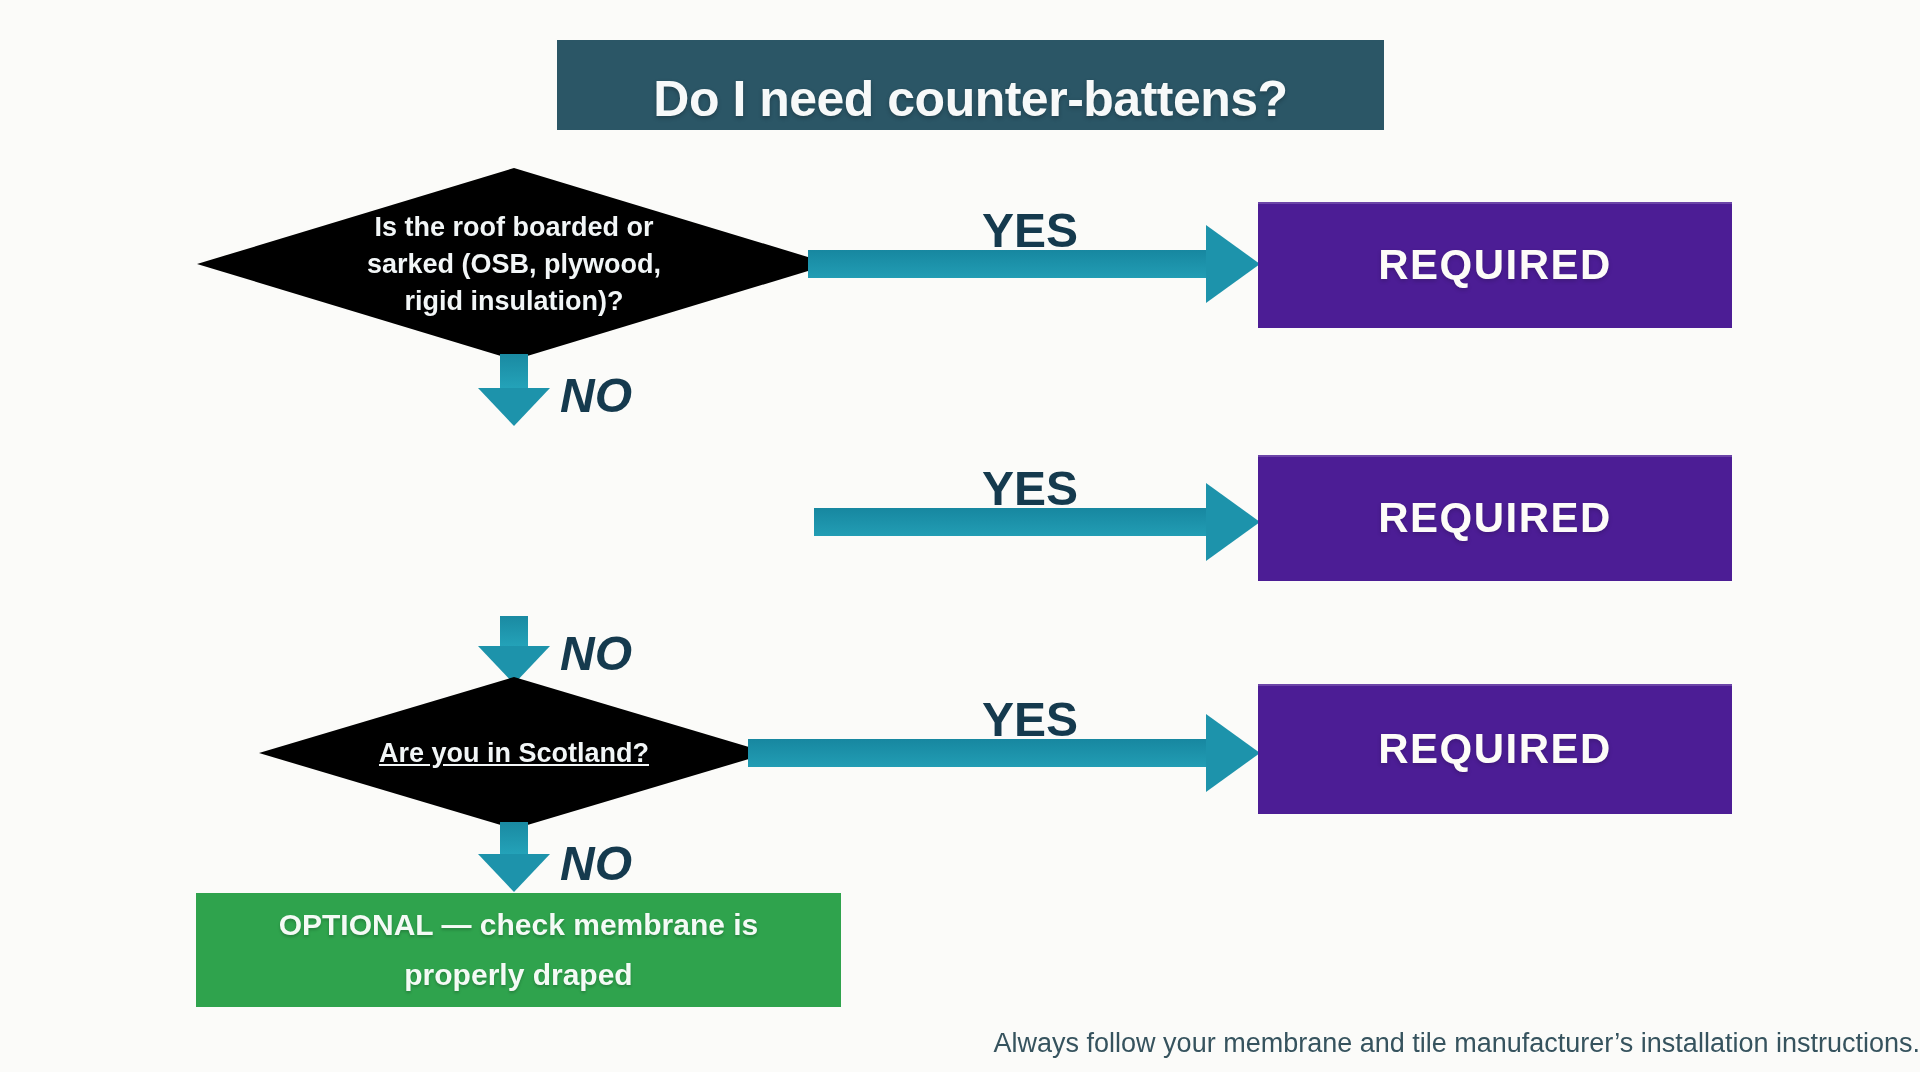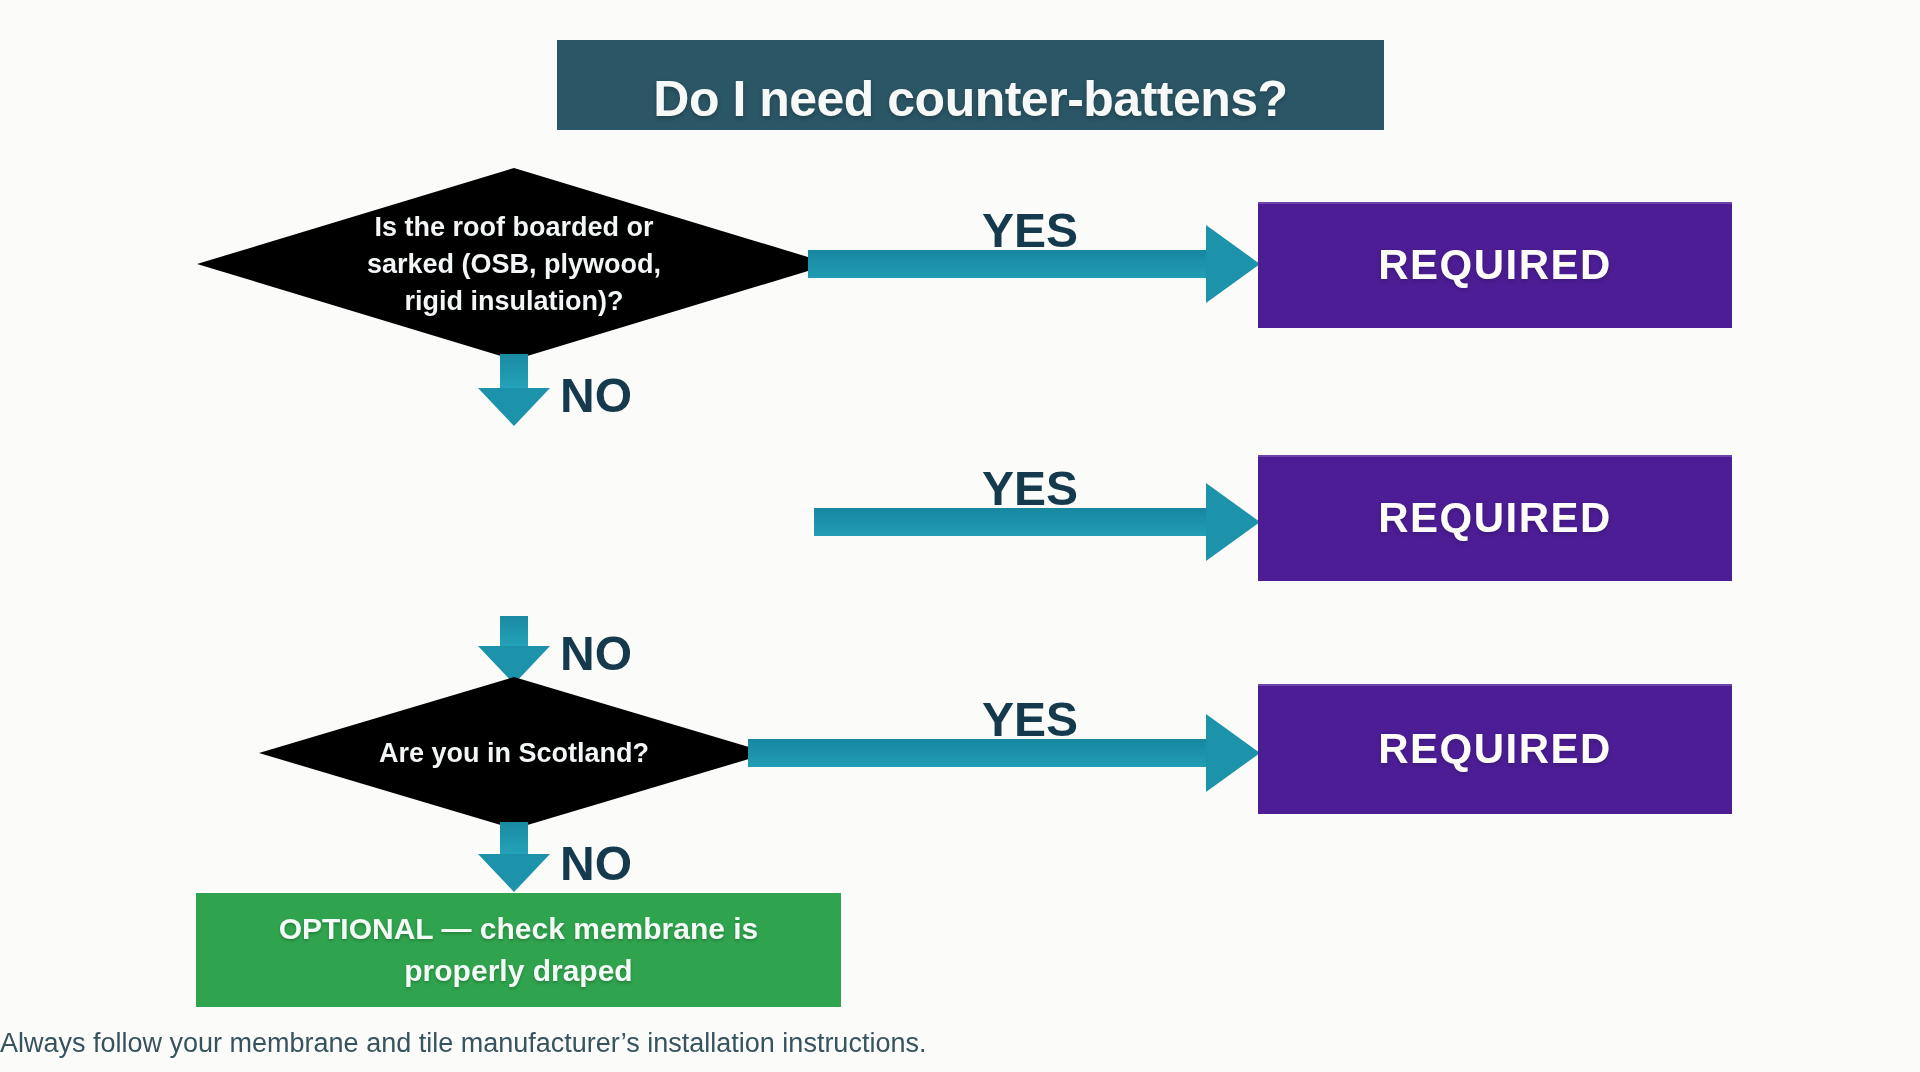--- a/index.html
+++ b/index.html
@@ -29,21 +29,21 @@
   }
   .diamond span{
     color:#f2f6f7;font-weight:700;font-size:27px;line-height:37px;
     text-shadow:0 2px 3px rgba(0,0,0,0.25);
   }
   .d1{left:197px;top:168px;width:634px;height:192px;}
   .d1 span{max-width:330px;}
   .d2{left:196px;top:423px;width:640px;height:198px;}
   .d2 span{max-width:420px;}
   .d3{left:259px;top:677px;width:510px;height:152px;}
-  .d3 span{max-width:320px;}
+  .d3 span{max-width:320px;text-decoration:underline;}
 
   
   .hstem{
     position:absolute;height:28px;
     background:linear-gradient(180deg,#1787a0,#229db4);
   }
   .hhead{
     position:absolute;width:54px;height:78px;background:#1d93ab;
     clip-path:polygon(0 0,100% 50%,0 100%);
   }
@@ -72,21 +72,21 @@
 
   
   .lbl{
     position:absolute;color:#153a4e;font-weight:700;font-size:48px;
     white-space:nowrap;
   }
   .lbl.yes{width:160px;text-align:center;left:950px;}
   .lbl.yes.r1{top:203px;}
   .lbl.yes.r2{top:461px;}
   .lbl.yes.r3{top:692px;}
-  .lbl.no{left:560px;}
+  .lbl.no{left:560px;font-style:italic;}
   .lbl.no.n1{top:368px;}
   .lbl.no.n2{top:626px;}
   .lbl.no.n3{top:836px;}
 
   
   .result-box{
     position:absolute;left:1258px;width:474px;background:#4c1d95;
     display:flex;align-items:center;justify-content:center;
     box-shadow:inset 0 2px 0 rgba(255,255,255,0.18);
   }
@@ -98,27 +98,27 @@
   .result-box.r2{top:455px;height:126px;}
   .result-box.r3{top:684px;height:130px;}
 
   
   .final-box{
     position:absolute;left:196px;top:893px;width:645px;height:114px;
     background:#2fa34d;display:flex;align-items:center;justify-content:center;
     text-align:center;
   }
   .final-box span{
-    color:#f4faf5;font-weight:700;font-size:30px;line-height:42px;
+    color:#f4faf5;font-weight:700;font-size:30px;line-height:50px;
     max-width:560px;text-shadow:0 2px 3px rgba(0,0,0,0.2);
   }
 
   
   .footer{
-    position:absolute;left:0;top:1028px;width:1920px;text-align:left;
+    position:absolute;left:0;top:1028px;width:1920px;text-align:right;
     color:#36535e;font-size:27px;
   }
 </style>
 </head>
 <body>
 
 <div class="stage">
 
   <div class="title-bar">
     <span>Do I need counter-battens?</span>

